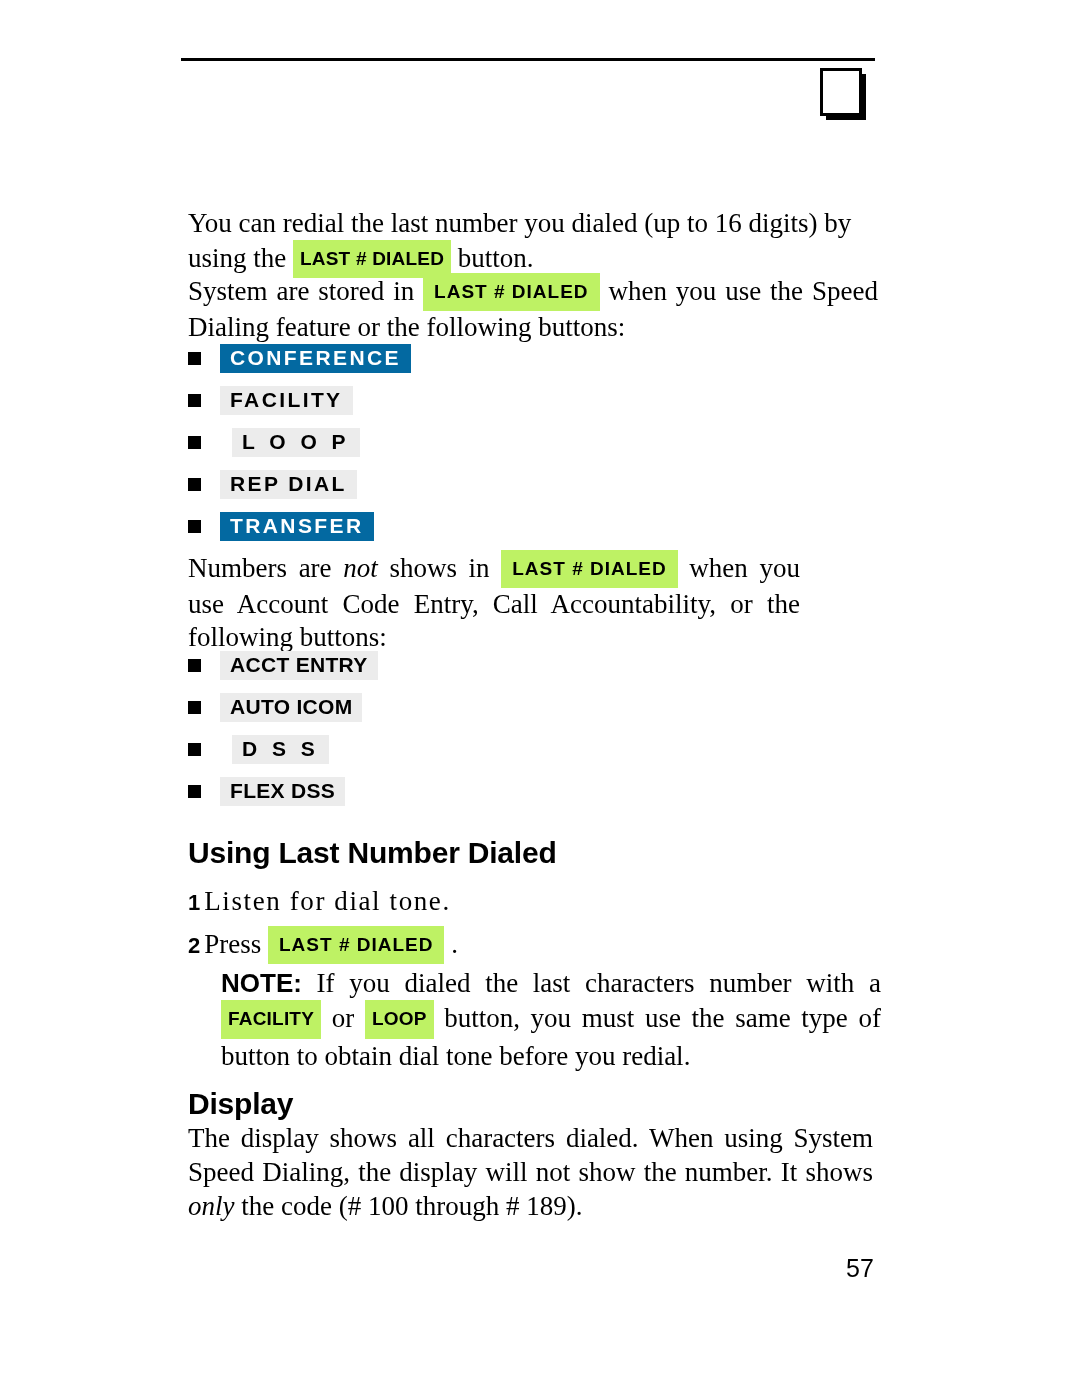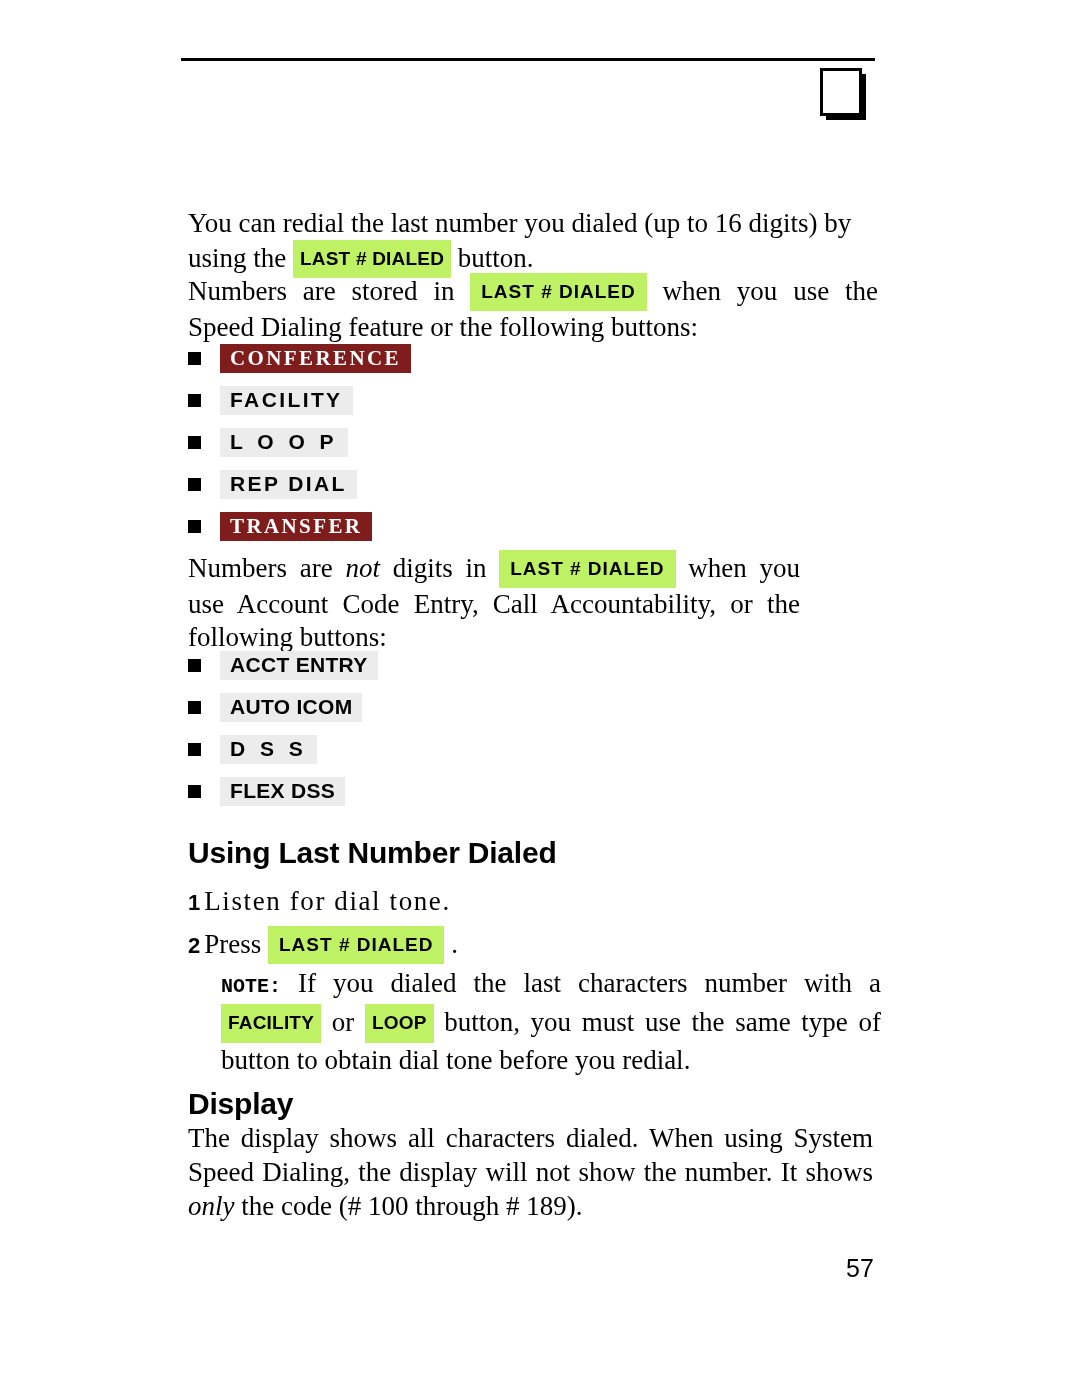--- a/index.html
+++ b/index.html
@@ -114,26 +114,25 @@
     font-size: 21px;
     padding: 4px 10px 5px 10px;
     white-space: nowrap;
     line-height: 20px;
   }
   .keytag.light {
     background: #ececec;
     color: #000000;
   }
   .keytag.dark {
-    background: #7f1d1d;
+    background: #0369a1;
     color: #ffffff;
-    font-family: Liberation Serif, serif;
   }
   .ls1 { letter-spacing: 2.4px; }
-  .ls2 { letter-spacing: 4.5px; }
+  .ls2 { letter-spacing: 4.5px; margin-left: 12px; }
   .ls0 { letter-spacing: 0.3px; }
 
   
   .section-head {
     position: absolute;
     left: 188px;
     font-family: "Liberation Sans", sans-serif;
     font-weight: bold;
     font-size: 30px;
     letter-spacing: -0.2px;
@@ -162,23 +161,23 @@
   .note {
     position: absolute;
     left: 221px;
     width: 660px;
     font-family: "Liberation Serif", serif;
     font-size: 27px;
     line-height: 34px;
     text-align: justify;
   }
   .note .note-label {
-    font-family: Liberation Mono, monospace;
-    font-weight: bold;
-    font-size: 20px;
+    font-family: Liberation Sans, sans-serif;
+    font-weight: bold;
+    font-size: 26px;
   }
 
   
   .folio {
     position: absolute;
     left: 846px;
     top: 1254px;
     font-family: "Liberation Sans", sans-serif;
     font-weight: normal;
     font-size: 25px;
@@ -196,21 +195,21 @@
   <div class="corner-mark">
     <div class="shadow"></div>
     <div class="face"></div>
   </div>
 
   <div class="para" style="left:188px; top:207px; width:680px;">
     <span>You can redial the last number you dialed (up to 16 digits) by using the </span><span class="key">LAST # DIALED</span><span> button.</span>
   </div>
 
   <div class="para" style="left:188px; top:273px; width:690px; text-align:justify;">
-    <span>Numbers are stored in </span><span class="key wide">LAST # DIALED</span><span> when you use the Speed Dialing feature or the following buttons:</span>
+    <span>System are stored in </span><span class="key wide">LAST # DIALED</span><span> when you use the Speed Dialing feature or the following buttons:</span>
   </div>
 
   <div class="keylist" style="top:343px;">
 
     <div class="keyrow">
       <span class="bullet"></span>
       <span class="keytag dark ls1">CONFERENCE</span>
     </div>
 
     <div class="keyrow">
@@ -229,21 +228,21 @@
     </div>
 
     <div class="keyrow">
       <span class="bullet"></span>
       <span class="keytag dark ls1">TRANSFER</span>
     </div>
 
   </div>
 
   <div class="para" style="left:188px; top:550px; width:612px; text-align:justify;">
-    <span>Numbers are </span><em>not</em><span> digits in </span><span class="key wide">LAST # DIALED</span><span> when you use Account Code Entry, Call Accountability, or the following buttons:</span>
+    <span>Numbers are </span><em>not</em><span> shows in </span><span class="key wide">LAST # DIALED</span><span> when you use Account Code Entry, Call Accountability, or the following buttons:</span>
   </div>
 
   <div class="keylist" style="top:650px;">
 
     <div class="keyrow">
       <span class="bullet"></span>
       <span class="keytag light ls0">ACCT ENTRY</span>
     </div>
 
     <div class="keyrow">

